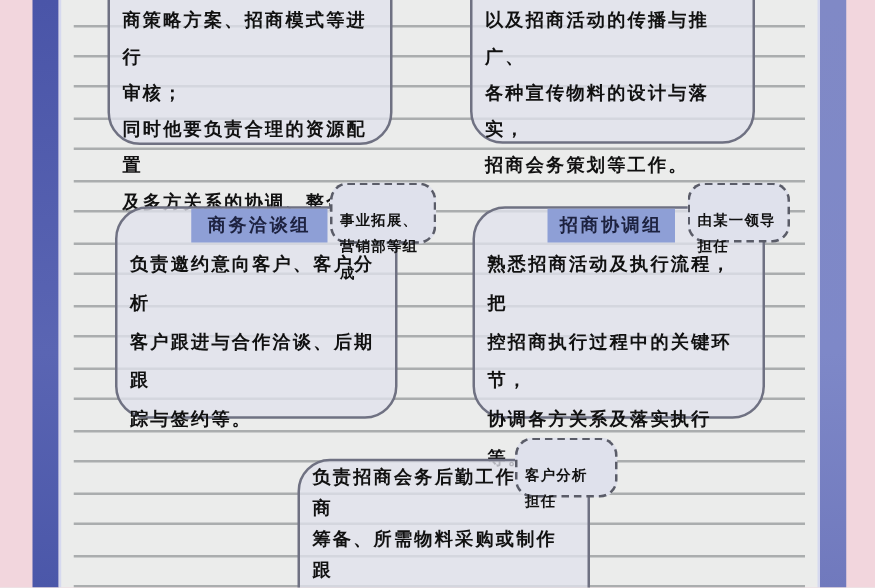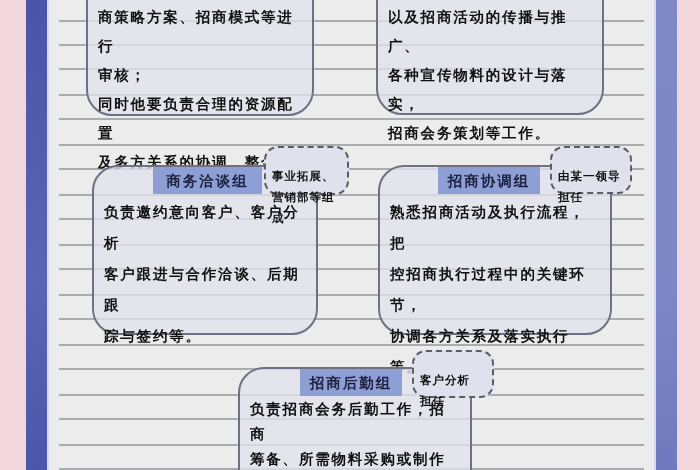--- a/index.html
+++ b/index.html
@@ -129,19 +129,18 @@
 <div class="box box-mid-right">
   <span class="group-title">招商协调组</span>
   <div class="body">熟悉招商活动及执行流程，把
 控招商执行过程中的关键环节，
 协调各方关系及落实执行等。</div>
 </div>
 <div class="note note-mid-right">由某一领导
 担任</div>
 
 <div class="box box-bottom">
-  <span class="group-title">招商后勤组</span>
   <div class="body">负责招商会务后勤工作，招商
 筹备、所需物料采购或制作跟
 进、招商会务现场车辆、食宿</div>
 </div>
 <div class="note note-bottom">客户分析
 担任</div>
 
 </body></html>

